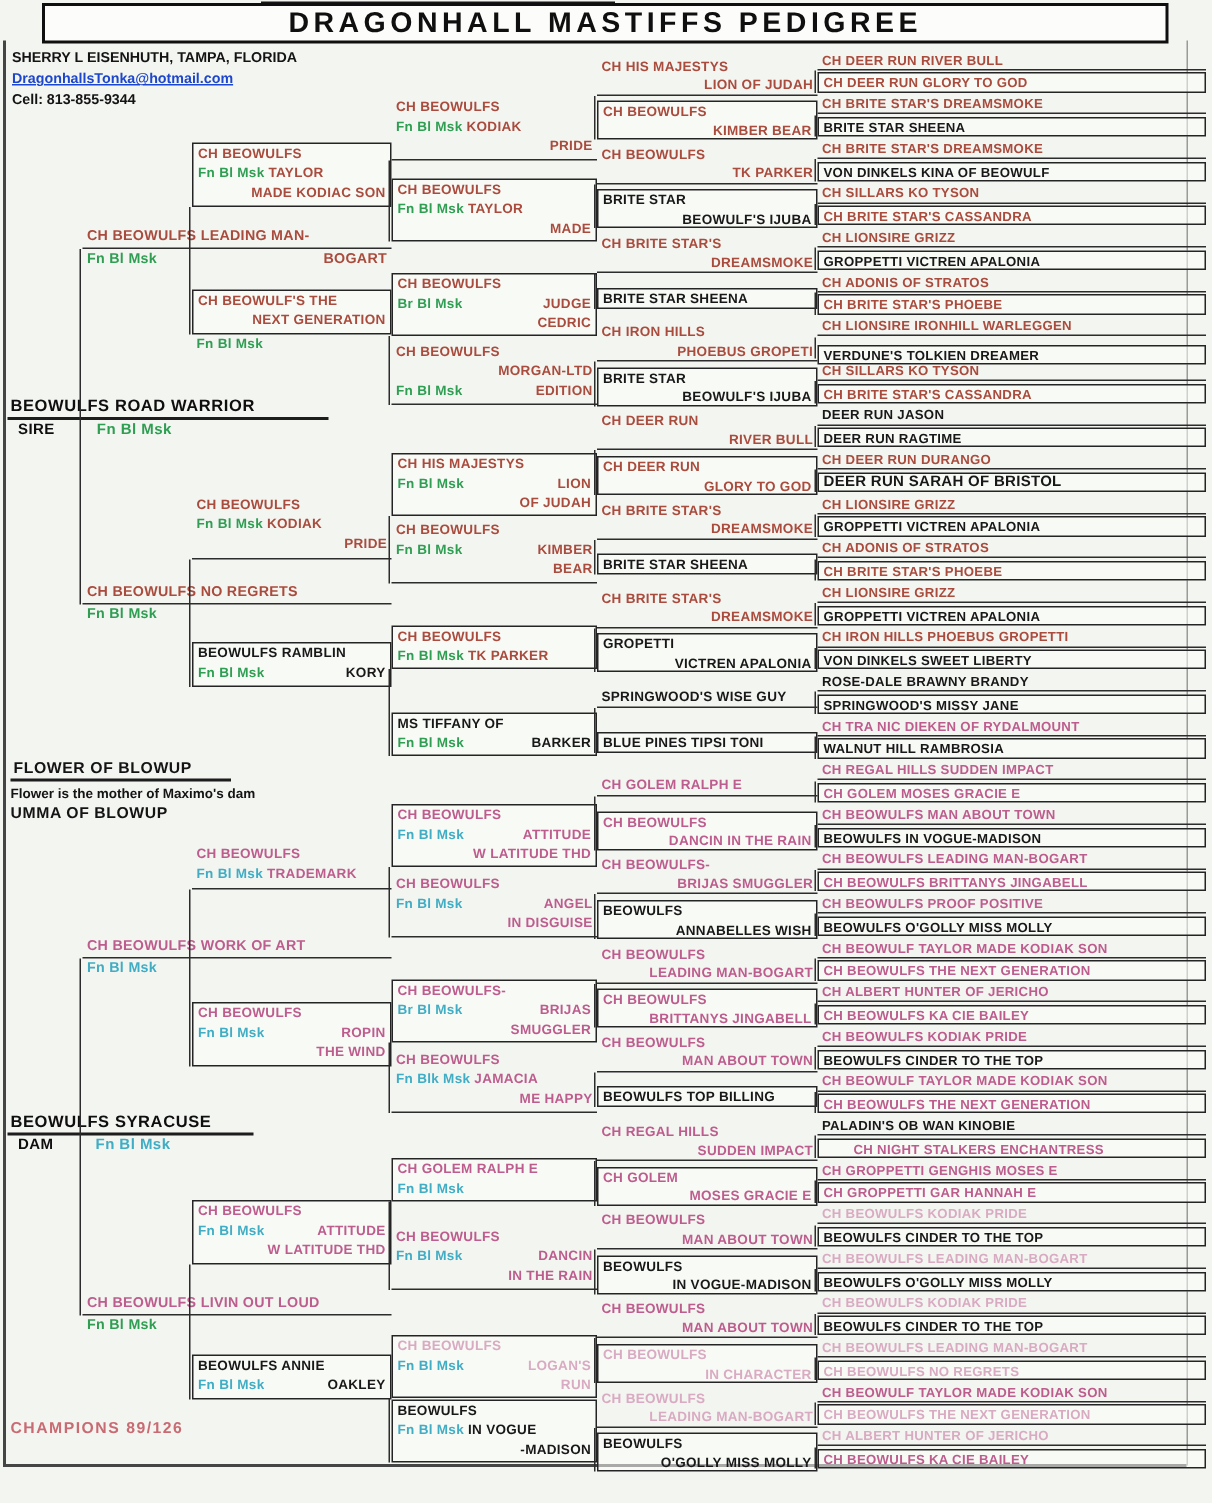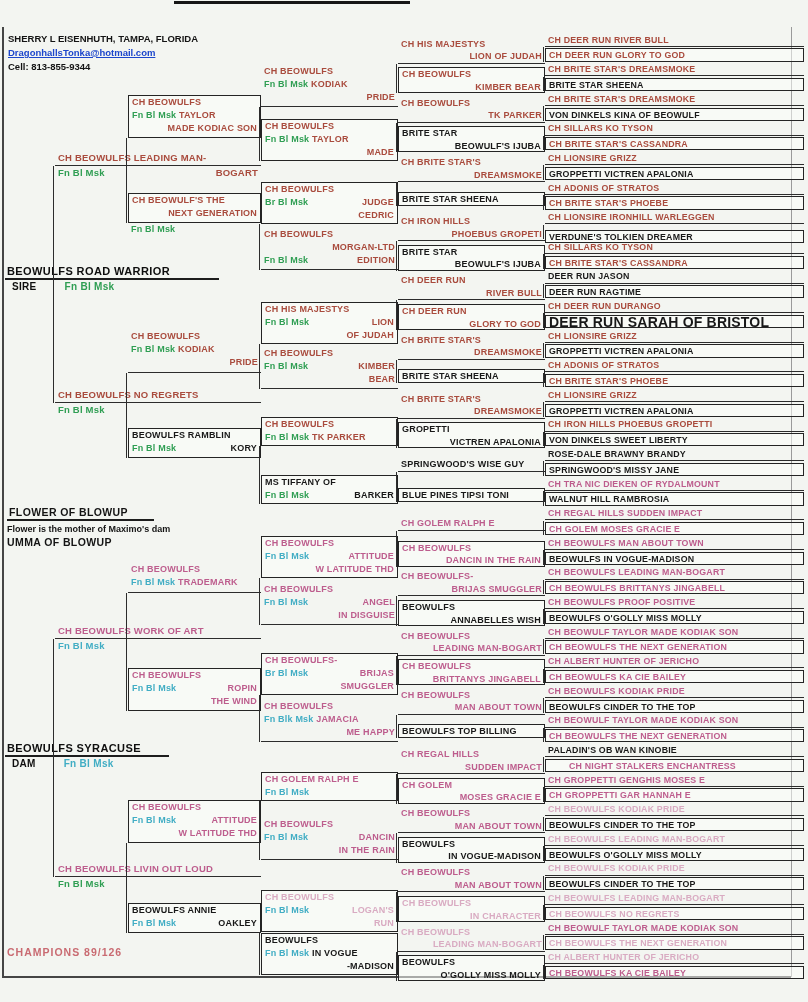--- a/index.html
+++ b/index.html
@@ -45,20 +45,21 @@
   .flower .t{font-size:10.5px;border-bottom:2.2px solid #1d1d1d;display:inline-block;padding:0 26px 1px 2px;letter-spacing:.4px;}
   .flower .n{font-size:9px;margin-top:3px;}
   .flower .u{font-size:10.5px;margin-top:2px;letter-spacing:.4px;}
   .champ{position:absolute;left:7px;top:946px;font-size:10.5px;letter-spacing:1px;color:#c96b72;white-space:nowrap;}
 </style>
 </head>
 <body>
 
 <div id="page">
   <div class="scanmark" style="left:174px;top:1px;width:236px;height:3px;"></div>
+  <div class="titlebox">DRAGONHALL  MASTIFFS  PEDIGREE</div>
 
   <div class="owner">
     <div>SHERRY L EISENHUTH, TAMPA, FLORIDA</div>
     <a class="email">DragonhallsTonka@hotmail.com</a>
     <div>Cell:  813-855-9344</div>
   </div>
 
   <div class="flower">
     <div class="t">FLOWER OF BLOWUP</div>
     <div class="n">Flower is the mother of Maximo's dam</div>
@@ -199,21 +200,21 @@
         </div>
       </div>
       <div class="entry" style="left: 545px; width: 259px; top: 299.9px;">
         <div class="frame lined" style="height: 13.4px; font-size: 8.8px; line-height: 12.5px;">
           <div class="line">
             <span style="color: rgb(169, 75, 61);">CH DEER RUN DURANGO</span>
           </div>
         </div>
       </div>
       <div class="entry" style="left: 545px; width: 259px; top: 314.7px;">
-        <div class="frame boxed" style="height: 13.4px; font-size: 14px; line-height: 12.5px;">
+        <div class="frame boxed" style="height: 13.4px; font-size: 10px; line-height: 12.5px;">
           <div class="line">
             <span style="color: rgb(24, 24, 24);">DEER RUN SARAH OF BRISTOL</span>
           </div>
         </div>
       </div>
       <div class="entry" style="left: 545px; width: 259px; top: 329.5px;">
         <div class="frame lined" style="height: 13.4px; font-size: 8.8px; line-height: 12.5px;">
           <div class="line">
             <span style="color: rgb(169, 75, 61);">CH LIONSIRE GRIZZ</span>
           </div>

